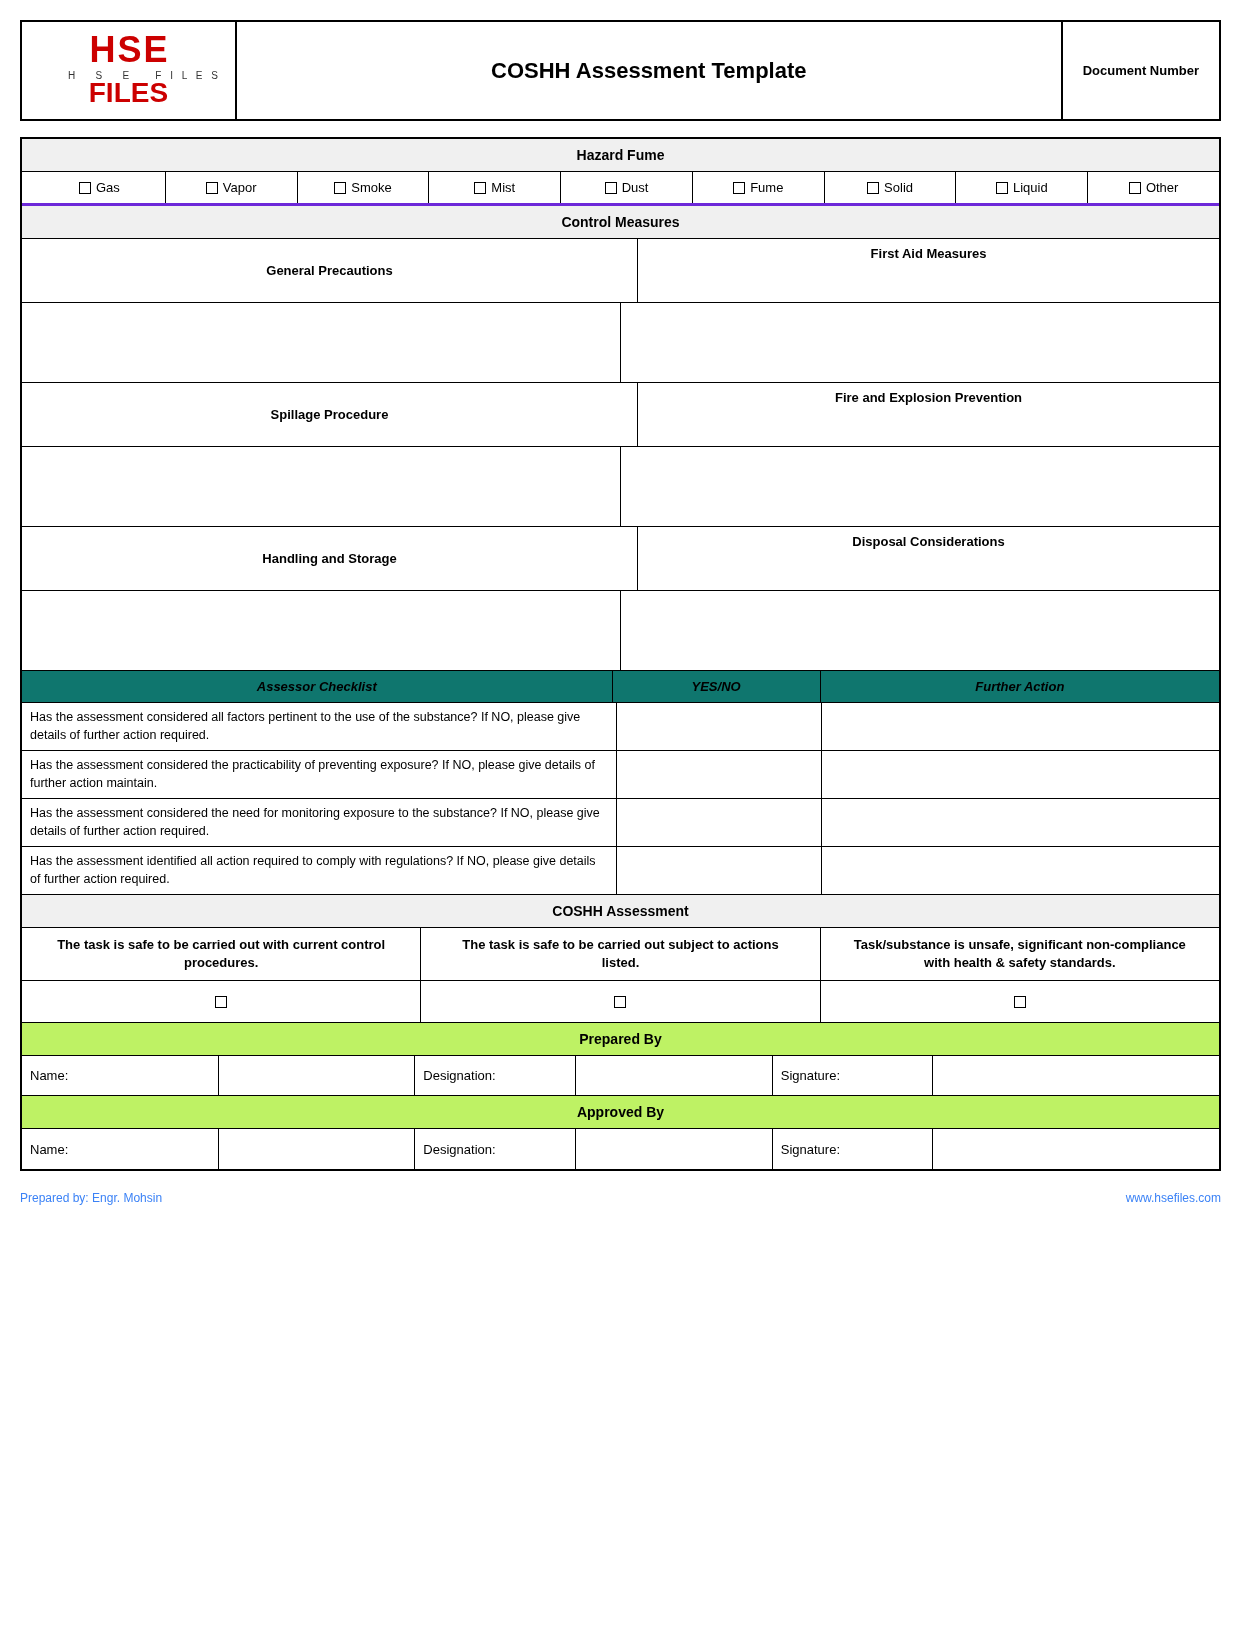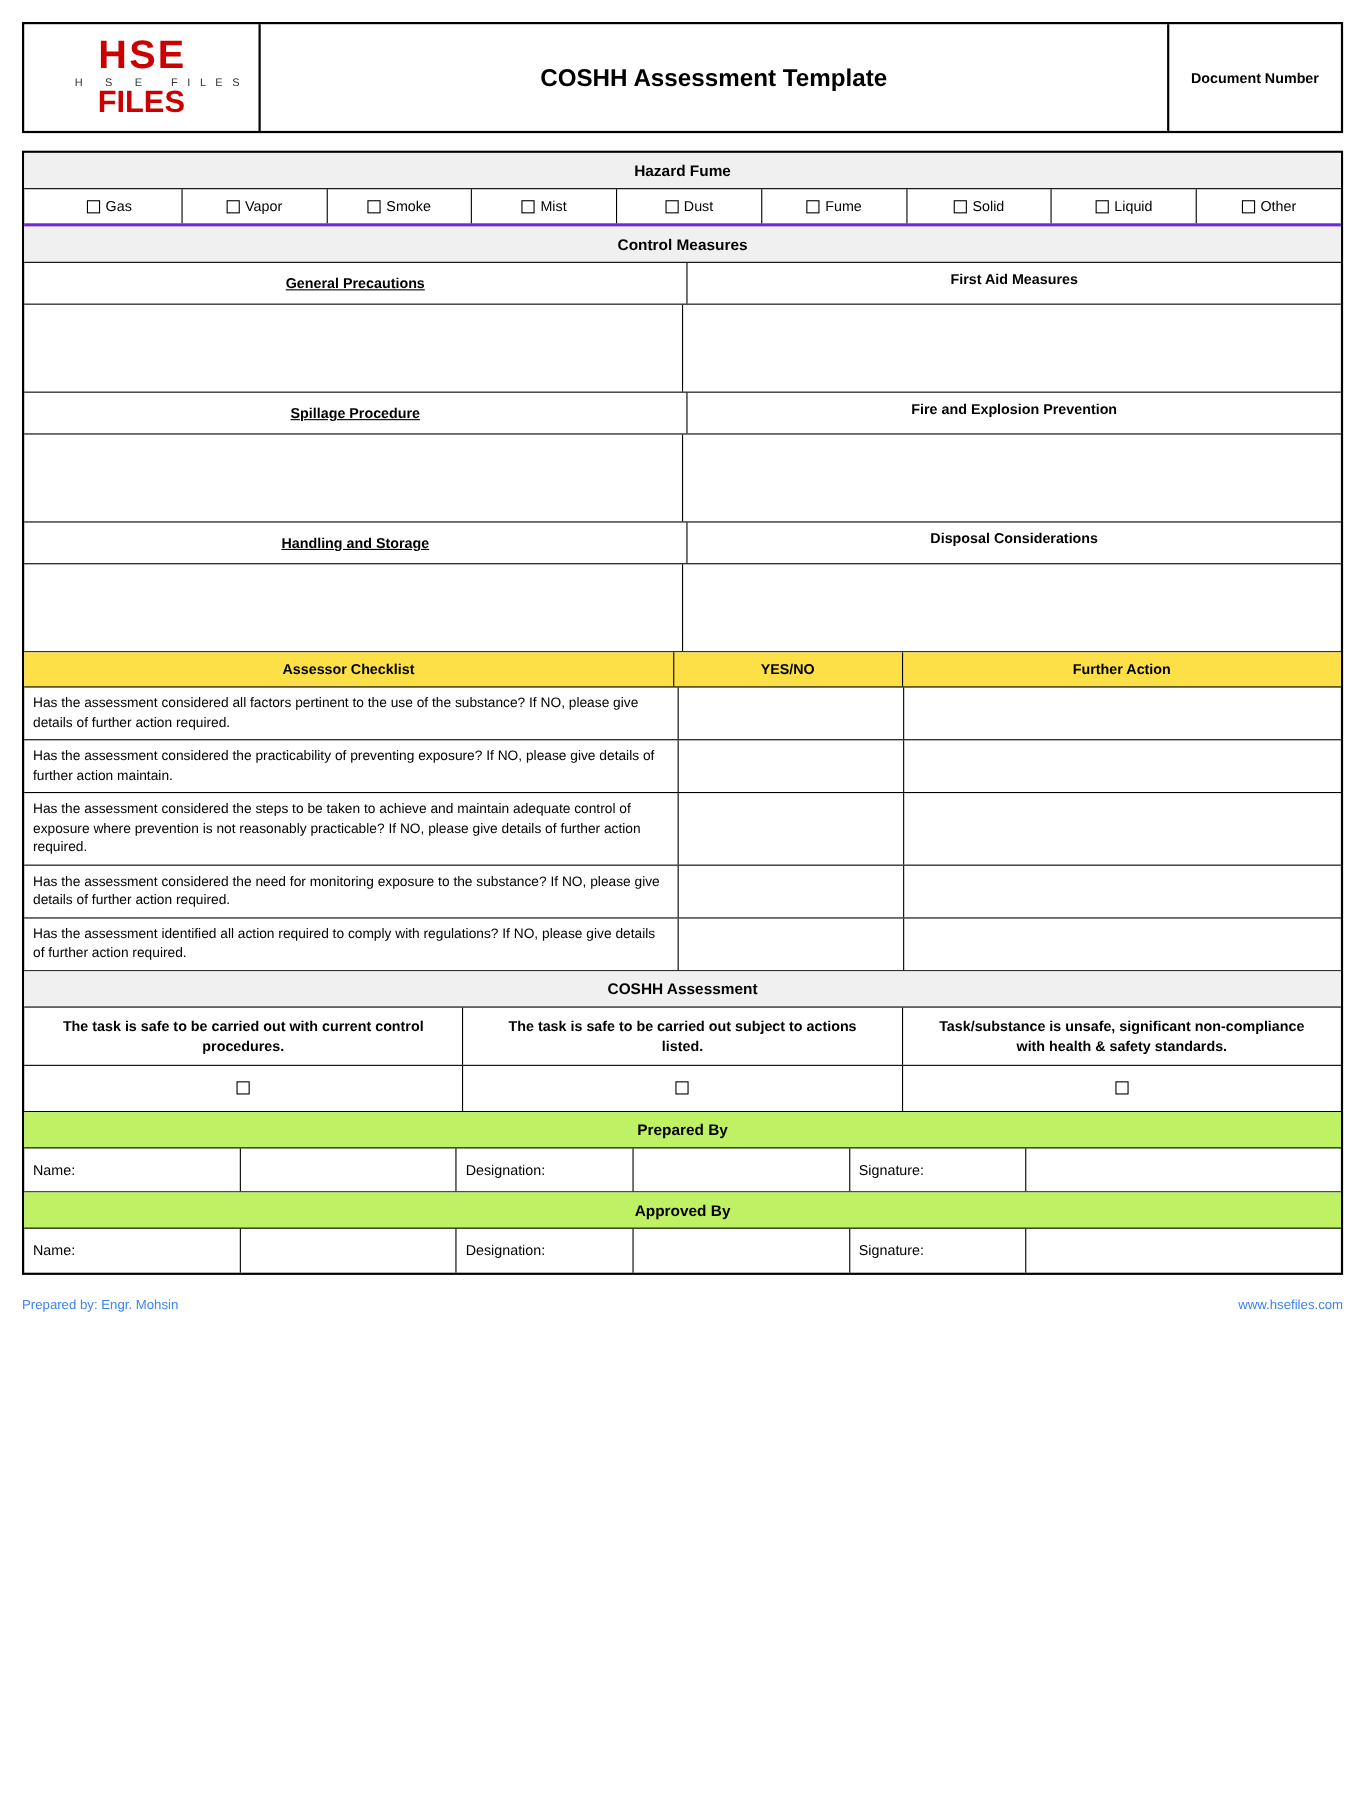--- a/index.html
+++ b/index.html
@@ -118,24 +118,23 @@
 
     
     .two-col-header {
       display: flex;
       border-bottom: 1px solid #000;
     }
     .two-col-header-left {
       flex: 1;
       text-align: center;
       font-weight: bold;
-      padding: 11px;
-      border-right: 1px solid #000;
-      font-size: 13px;
-      text-decoration: underline;
+      padding: 24px;
+      border-right: 1px solid #000;
+      font-size: 13px;
     }
     .two-col-header-right {
       flex: 1;
       text-align: center;
       font-weight: bold;
       padding: 7px;
       font-size: 13px;
     }
     .two-col-content {
       display: flex;
@@ -149,21 +148,22 @@
     }
     .two-col-content-right {
       flex: 1;
       padding: 6px 8px;
     }
 
     
     .checklist-header {
       display: flex;
       border-bottom: 1px solid #000;
-      background: #fde047;
+      background: #0f766e;
+      font-style: italic;
     }
     .checklist-header-main {
       flex: 3;
       text-align: center;
       font-weight: bold;
       padding: 8px;
       border-right: 1px solid #000;
       font-size: 13px;
     }
     .checklist-header-yesno {
@@ -417,25 +417,20 @@
     <div class="checklist-row-text">Has the assessment considered all factors pertinent to the use of the substance? If NO, please give details of further action required.</div>
     <div class="checklist-row-yesno"></div>
     <div class="checklist-row-action"></div>
   </div>
   <div class="checklist-row">
     <div class="checklist-row-text">Has the assessment considered the practicability of preventing exposure? If NO, please give details of further action maintain.</div>
     <div class="checklist-row-yesno"></div>
     <div class="checklist-row-action"></div>
   </div>
   <div class="checklist-row">
-    <div class="checklist-row-text">Has the assessment considered the steps to be taken to achieve and maintain adequate control of exposure where prevention is not reasonably practicable? If NO, please give details of further action required.</div>
-    <div class="checklist-row-yesno"></div>
-    <div class="checklist-row-action"></div>
-  </div>
-  <div class="checklist-row">
     <div class="checklist-row-text">Has the assessment considered the need for monitoring exposure to the substance? If NO, please give details of further action required.</div>
     <div class="checklist-row-yesno"></div>
     <div class="checklist-row-action"></div>
   </div>
   <div class="checklist-row">
     <div class="checklist-row-text">Has the assessment identified all action required to comply with regulations? If NO, please give details of further action required.</div>
     <div class="checklist-row-yesno"></div>
     <div class="checklist-row-action"></div>
   </div>
 

